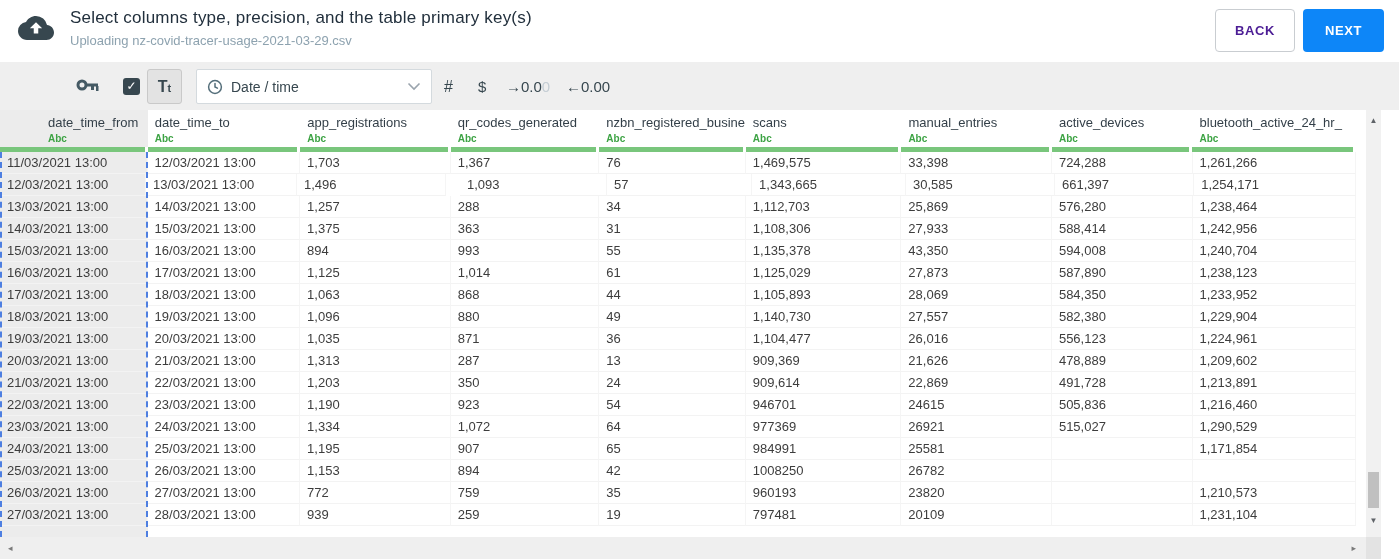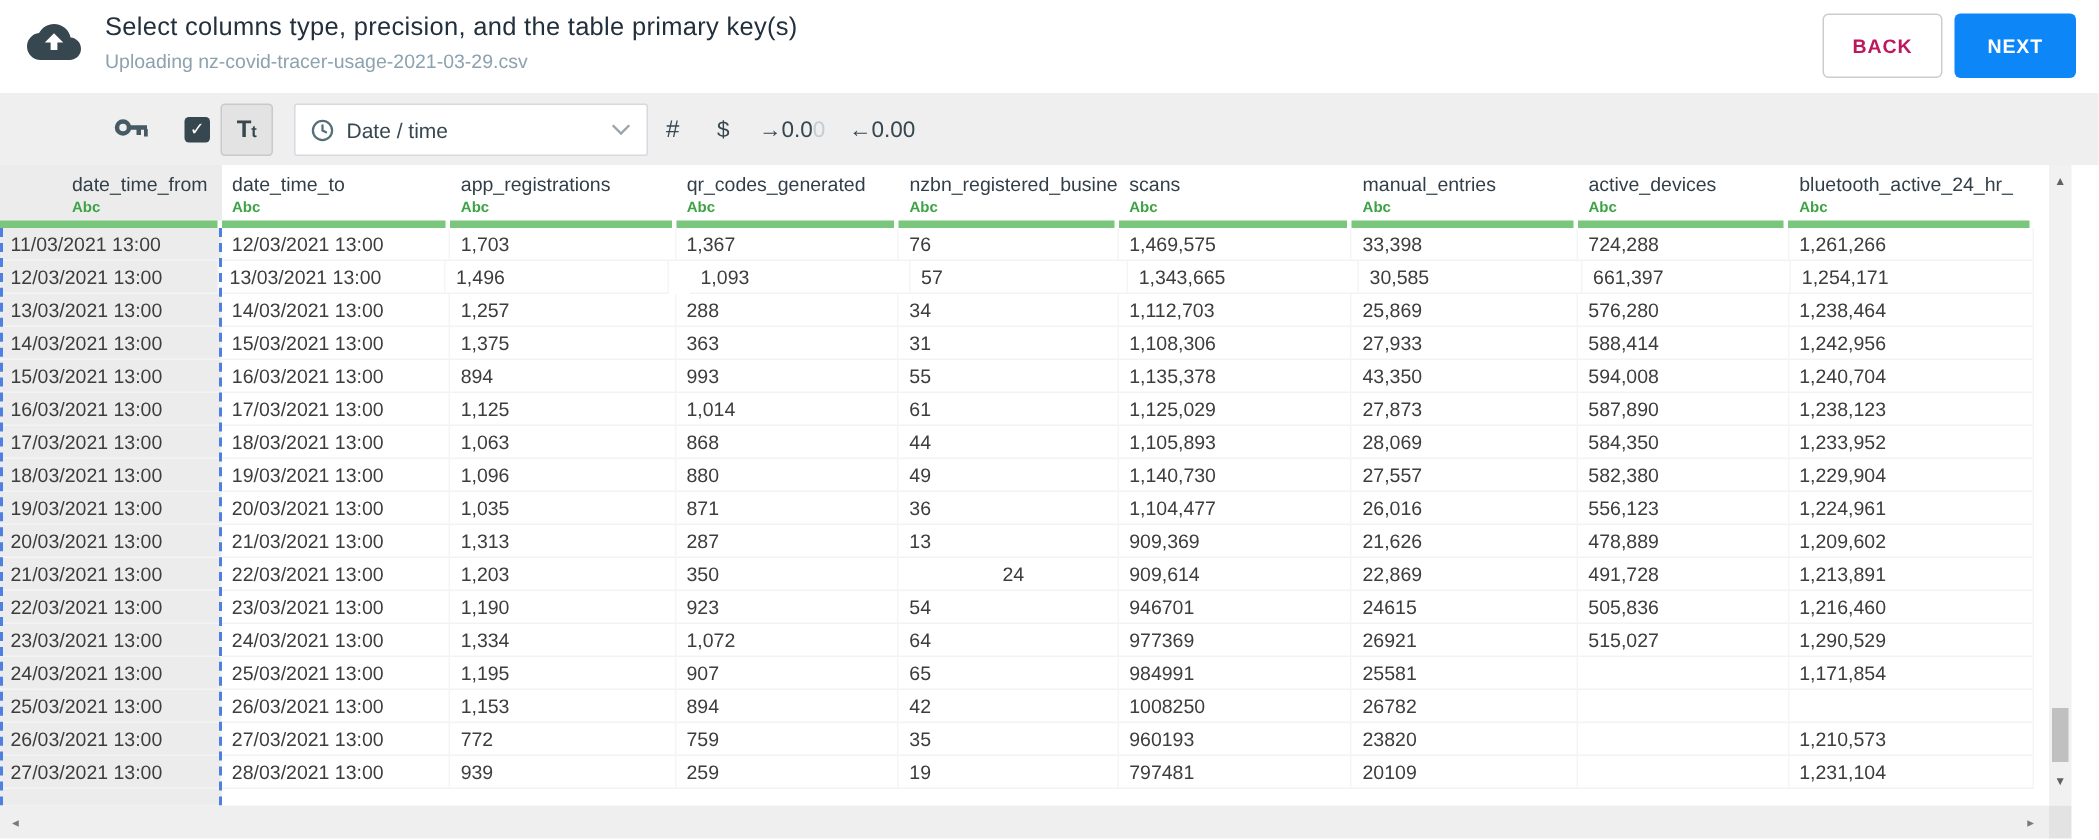--- a/index.html
+++ b/index.html
@@ -6,21 +6,21 @@
   body{width:1399px;height:560px;overflow:hidden;font-family:"Liberation Sans",sans-serif;}
   .app{position:relative;width:1399px;height:560px;background:#fff;}
 
   
   .topbar{position:absolute;top:0;left:0;width:1399px;height:62px;background:#fff;}
   .upload-badge{position:absolute;left:18px;top:13px;width:36px;height:30px;}
   .page-title{position:absolute;left:70px;top:8px;font-size:17px;color:#22303d;letter-spacing:.2px;}
   .page-subtitle{position:absolute;left:70px;top:33px;font-size:13px;color:#8da2af;}
   .btn{position:absolute;top:9px;height:43px;border-radius:4px;font-size:13px;font-weight:bold;
        letter-spacing:.6px;font-family:"Liberation Sans",sans-serif;cursor:pointer;}
-  .btn-back{right:104px;width:80px;background:#fff;border:1px solid #c9cdd1;color:#be185d;}
+  .btn-back{right:104px;width:80px;background:#fff;border:1px solid #c9cdd1;color:#4c1d95;}
   .btn-next{right:15px;width:81px;background:#0d86f8;border:none;color:#fff;}
 
   
   .toolbar{position:absolute;top:62px;left:0;width:1399px;height:48px;background:#efefef;}
   .key-wrap{position:absolute;left:76px;top:15px;}
   .checkbox{position:absolute;left:123px;top:78px;width:17px;height:17px;background:#37474f;
             border-radius:3px;color:#fff;font-size:12px;line-height:17px;text-align:center;}
   .tt-btn{position:absolute;left:147px;top:69px;width:35px;height:35px;background:#e3e3e3;
           border:1px solid #c9c9c9;border-radius:3px;color:#37474f;text-align:center;
           font-size:11px;font-weight:bold;line-height:33px;padding:0;}
@@ -287,21 +287,21 @@
           <div class="tcell" style="width: 156px;">909,369</div>
           <div class="tcell" style="width: 151px;">21,626</div>
           <div class="tcell" style="width: 141px;">478,889</div>
           <div class="tcell" style="width: 164px;">1,209,602</div>
         </div>
         <div class="trow">
           <div class="tcell sel" style="width: 148px;">21/03/2021 13:00</div>
           <div class="tcell" style="width: 153px;">22/03/2021 13:00</div>
           <div class="tcell" style="width: 151px;">1,203</div>
           <div class="tcell" style="width: 149px;">350</div>
-          <div class="tcell" style="width: 147px; text-align: center;">24</div>
+          <div class="tcell" style="width: 147px;">24</div>
           <div class="tcell" style="width: 156px;">909,614</div>
           <div class="tcell" style="width: 151px;">22,869</div>
           <div class="tcell" style="width: 141px;">491,728</div>
           <div class="tcell" style="width: 164px;">1,213,891</div>
         </div>
         <div class="trow">
           <div class="tcell sel" style="width: 148px;">22/03/2021 13:00</div>
           <div class="tcell" style="width: 153px;">23/03/2021 13:00</div>
           <div class="tcell" style="width: 151px;">1,190</div>
           <div class="tcell" style="width: 149px;">923</div>

